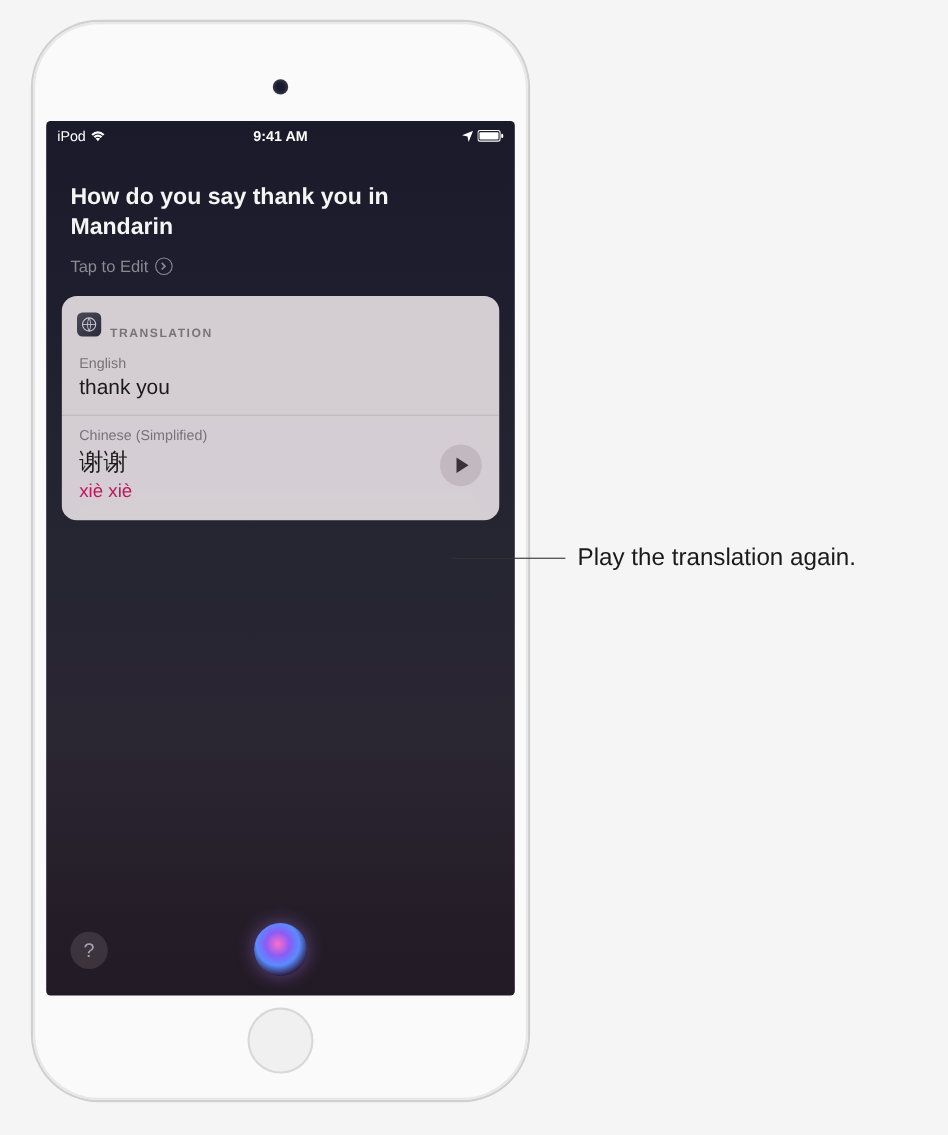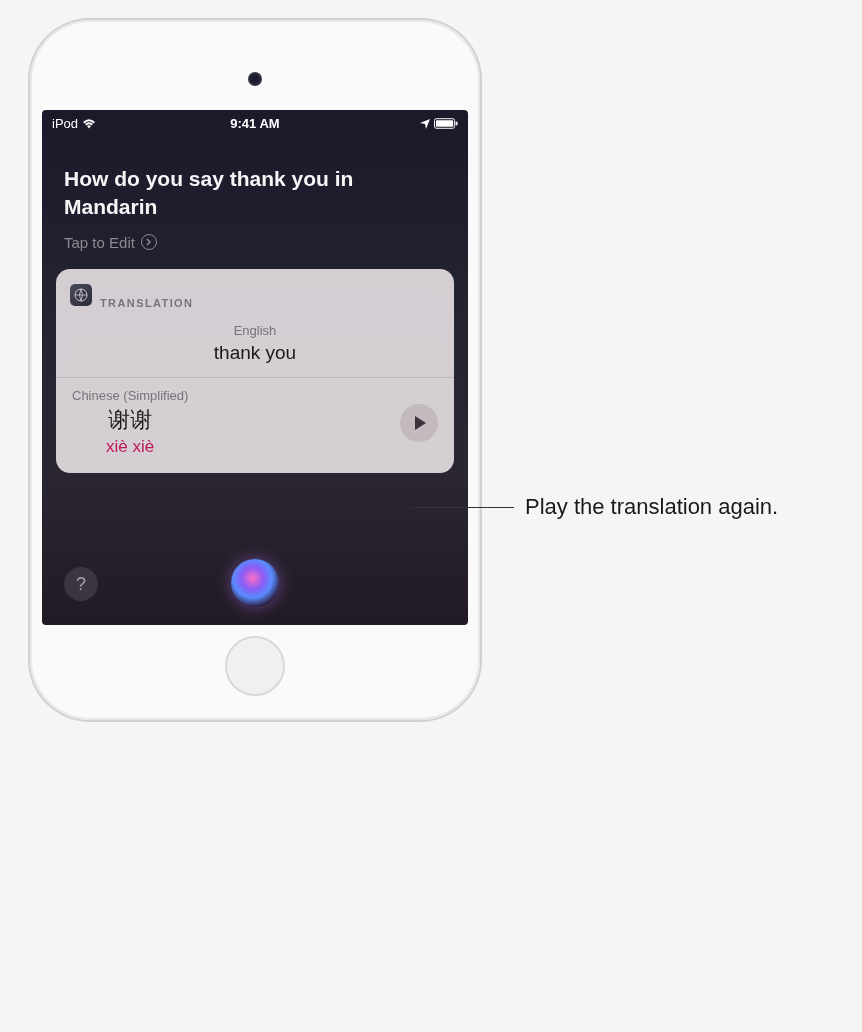--- a/index.html
+++ b/index.html
@@ -14,21 +14,21 @@
       width: 862px;
       height: 1032px;
       position: relative;
     }
     
     .device-frame {
       position: absolute;
       left: 30px;
       top: 20px;
       width: 450px;
-      height: 700px;
+      height: 980px;
       background: #fafafa;
       border-radius: 60px;
       box-shadow: 0 0 0 2px #d0d0d0, inset 0 0 0 2px #e8e8e8;
       padding: 90px 12px 95px 12px;
     }
     
     .camera {
       position: absolute;
       top: 52px;
       left: 50%;
@@ -163,21 +163,20 @@
     .translation-label {
       font-size: 11px;
       letter-spacing: 1.4px;
       color: #7a7278;
       font-weight: 700;
       margin-top: 16px;
     }
     
     .translation-section {
       padding: 6px 16px 12px 16px;
-      text-align: center;
     }
     
     .translation-section.target {
       border-top: 1px solid rgba(120, 110, 115, 0.25);
       display: flex;
       justify-content: space-between;
       align-items: center;
       padding: 10px 16px 16px 16px;
     }
     

